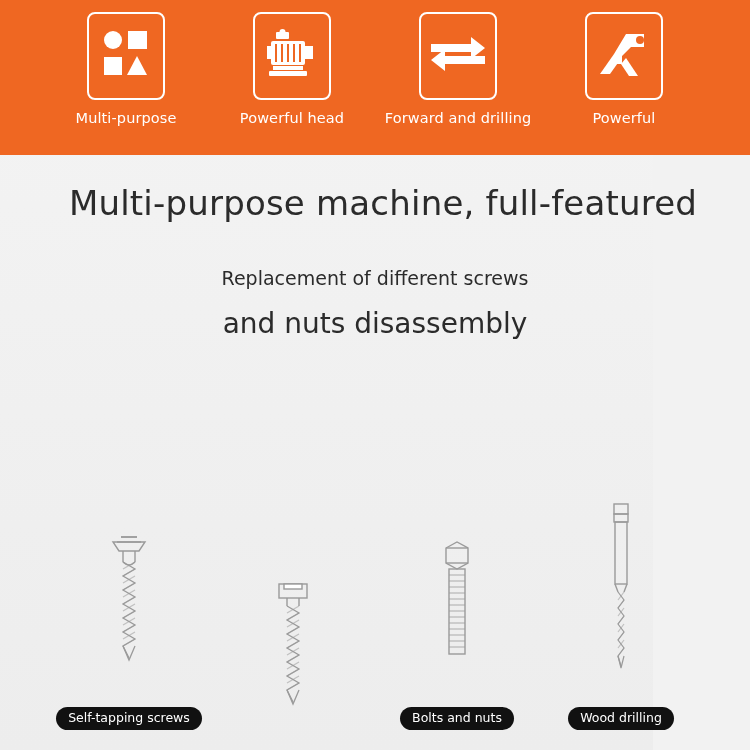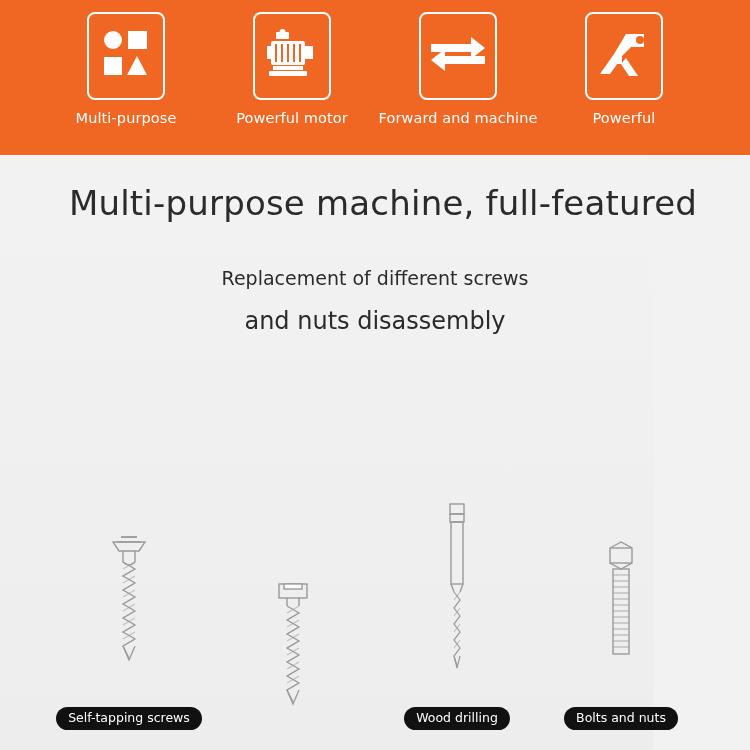--- a/index.html
+++ b/index.html
@@ -77,21 +77,21 @@
     margin-left: 16px;
   }
   .subline1 {
     margin-top: 44px;
     font-size: 19px;
     color: #2b2b2b;
     font-weight: 400;
   }
   .subline2 {
     margin-top: 18px;
-    font-size: 24px;
+    font-size: 28px;
     color: #2b2b2b;
     font-weight: 400;
   }
 
   
   .bits-row {
     position: absolute;
     top: 500px;
     left: 0;
     width: 750px;
@@ -165,33 +165,33 @@
               <g stroke="#ef6722" stroke-width="2">
                 <line x1="12" y1="16" x2="12" y2="34"></line>
                 <line x1="18" y1="16" x2="18" y2="34"></line>
                 <line x1="24" y1="16" x2="24" y2="34"></line>
                 <line x1="30" y1="16" x2="30" y2="34"></line>
                 <line x1="36" y1="16" x2="36" y2="34"></line>
               </g>
             </svg>
           </span>
         </div>
-        <div class="feature-label">Powerful motor</div>
+        <div class="feature-label">Powerful head</div>
       </div>
 
       <div class="feature">
         <div class="feature-box">
           <span>
             <svg width="58" height="44" viewBox="0 0 58 44">
               <path d="M2 12 h40 v-7 l14 11 -14 11 v-7 h-40 z" fill="#ffffff"></path>
               <path d="M56 32 h-40 v-7 l-14 11 14 11 v-7 h40 z" fill="#ffffff" transform="translate(0,-8)"></path>
             </svg>
           </span>
         </div>
-        <div class="feature-label">Forward and machine</div>
+        <div class="feature-label">Forward and drilling</div>
       </div>
 
       <div class="feature">
         <div class="feature-box">
           <span>
             <svg width="56" height="52" viewBox="0 0 56 52">
               <path d="M30 6 h18 v13 h-13 l-9 9 v8 h-8 v-10 z" fill="#ffffff"></path>
               <path d="M18 26 l-14 20 h10 l10 -14 z" fill="#ffffff"></path>
               <path d="M30 30 l12 18 h-9 l-8 -12 z" fill="#ffffff"></path>
               <circle cx="44" cy="12" r="4" fill="#ef6722"></circle>
@@ -243,40 +243,20 @@
             <line x1="24" y1="28" x2="24" y2="36"></line>
             <line x1="36" y1="28" x2="36" y2="36"></line>
           </g>
           <g fill="none" stroke="#9a9a9a" stroke-width="1.3">
             <path d="M24 36 L36 43 L24 50 L36 57 L24 64 L36 71 L24 78 L36 85 L24 92 L36 99 L24 106 L36 113 L24 120 L30 132"></path>
             <path d="M36 36 L24 43 M36 43 L24 50 M36 50 L24 57 M36 57 L24 64 M36 64 L24 71 M36 71 L24 78 M36 78 L24 85 M36 85 L24 92 M36 92 L24 99 M36 99 L24 106 M36 106 L24 113 M36 113 L24 120" opacity="0.55"></path>
             <path d="M24 120 L30 134 L36 120"></path>
           </g>
         </svg>
       </div>
-    </div>
-
-    <div class="bit">
-      <div class="bit-art">
-        <svg width="60" height="190" viewBox="0 0 60 190">
-          <g fill="none" stroke="#9a9a9a" stroke-width="1.4">
-            <rect x="23" y="8" width="14" height="10"></rect>
-            <rect x="23" y="18" width="14" height="8"></rect>
-            <rect x="24" y="26" width="12" height="62"></rect>
-            <line x1="24" y1="88" x2="27" y2="96"></line>
-            <line x1="36" y1="88" x2="33" y2="96"></line>
-          </g>
-          <g fill="none" stroke="#9a9a9a" stroke-width="1.2">
-            <path d="M27 96 L33 104 L27 112 L33 120 L27 128 L33 136 L27 144 L33 152 L27 160 L30 170"></path>
-            <path d="M33 96 L27 104 M33 104 L27 112 M33 112 L27 120 M33 120 L27 128 M33 128 L27 136 M33 136 L27 144 M33 144 L27 152 M33 152 L27 160" opacity="0.55"></path>
-            <path d="M27 160 L30 172 L33 160"></path>
-          </g>
-        </svg>
-      </div>
-      <div class="bit-caption">Wood drilling</div>
     </div>
 
     <div class="bit">
       <div class="bit-art">
         <svg width="60" height="160" viewBox="0 0 60 160">
           <g fill="none" stroke="#9a9a9a" stroke-width="1.4">
             <path d="M19 22 l11 -6 l11 6 v15 l-11 6 l-11 -6 z"></path>
             <line x1="19" y1="22" x2="41" y2="22"></line>
             <line x1="19" y1="37" x2="41" y2="37"></line>
             <rect x="22" y="43" width="16" height="85"></rect>
@@ -294,14 +274,34 @@
               <line x1="22" y1="103" x2="38" y2="103"></line>
             <line x1="22" y1="109" x2="38" y2="109"></line>
               <line x1="22" y1="115" x2="38" y2="115"></line>
             <line x1="22" y1="121" x2="38" y2="121"></line>
           </g>
         </svg>
       </div>
       <div class="bit-caption">Bolts and nuts</div>
     </div>
 
+    <div class="bit">
+      <div class="bit-art">
+        <svg width="60" height="190" viewBox="0 0 60 190">
+          <g fill="none" stroke="#9a9a9a" stroke-width="1.4">
+            <rect x="23" y="8" width="14" height="10"></rect>
+            <rect x="23" y="18" width="14" height="8"></rect>
+            <rect x="24" y="26" width="12" height="62"></rect>
+            <line x1="24" y1="88" x2="27" y2="96"></line>
+            <line x1="36" y1="88" x2="33" y2="96"></line>
+          </g>
+          <g fill="none" stroke="#9a9a9a" stroke-width="1.2">
+            <path d="M27 96 L33 104 L27 112 L33 120 L27 128 L33 136 L27 144 L33 152 L27 160 L30 170"></path>
+            <path d="M33 96 L27 104 M33 104 L27 112 M33 112 L27 120 M33 120 L27 128 M33 128 L27 136 M33 136 L27 144 M33 144 L27 152 M33 152 L27 160" opacity="0.55"></path>
+            <path d="M27 160 L30 172 L33 160"></path>
+          </g>
+        </svg>
+      </div>
+      <div class="bit-caption">Wood drilling</div>
+    </div>
+
   </div>
 </div>
 
 </body></html>

